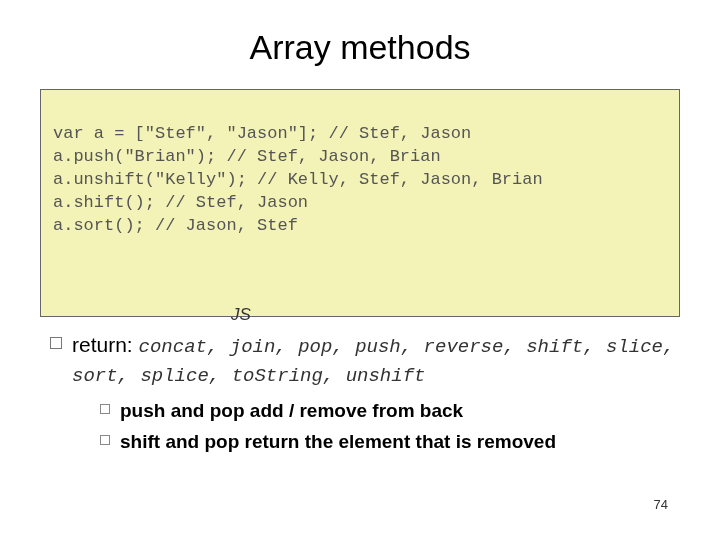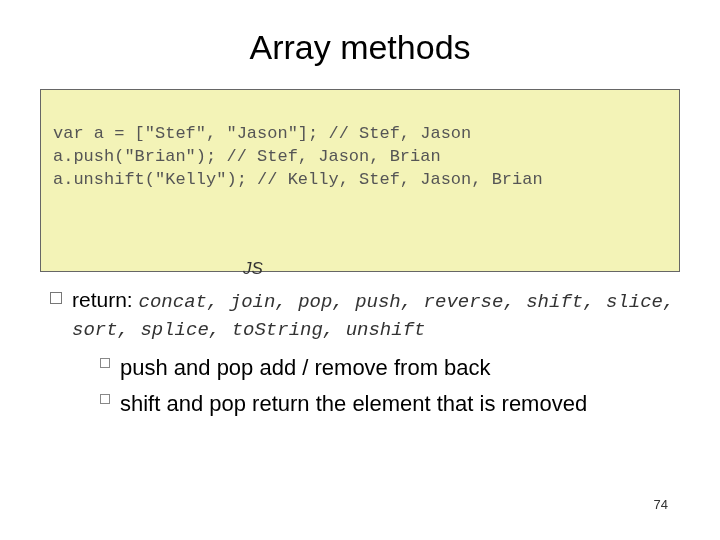--- a/index.html
+++ b/index.html
@@ -32,21 +32,21 @@
     font-family: "Courier New", Courier, monospace;
     font-size: 17px;
     line-height: 1.35;
     color: #555;
     white-space: pre;
     position: relative;
   }
   .badge {
     position: absolute;
     bottom: -10px;
-    left: 200px;
+    left: 188px;
     font-style: italic;
     font-family: Arial, Helvetica, sans-serif;
     font-size: 17px;
     color: #333;
     background: transparent;
     padding: 0 2px;
   }
   ul.bullets {
     list-style: none;
     padding: 0;
@@ -70,23 +70,24 @@
     background: #fff;
   }
   ul.sub {
     list-style: none;
     padding: 0;
     margin: 8px 0 0 26px;
   }
   ul.sub > li {
     position: relative;
     padding-left: 22px;
-    font-size: 22px;
+    font-size: 19px;
     line-height: 1.5;
     margin-bottom: 3px;
+    font-weight: bold;
   }
   ul.sub > li::before {
     content: "";
     position: absolute;
     left: 2px;
     top: 7px;
     width: 8px;
     height: 8px;
     border: 1px solid #888;
     background: #fff;
@@ -106,21 +107,21 @@
   }
   .codeline { display:block; }
 </style>
 </head>
 <body>
 
 <div class="slide">
   <div class="title">Array methods</div>
 
   <div class="codebox">
-<span class="codeline">var a = ["Stef", "Jason"]; // Stef, Jason</span><span class="codeline">a.push("Brian"); // Stef, Jason, Brian</span><span class="codeline">a.unshift("Kelly"); // Kelly, Stef, Jason, Brian</span>
+<span class="codeline">var a = ["Stef", "Jason"]; // Stef, Jason</span><span class="codeline">a.push("Brian"); // Stef, Jason, Brian</span><span class="codeline">a.unshift("Kelly"); // Kelly, Stef, Jason, Brian</span><span class="codeline">a.shift(); // Stef, Jason</span><span class="codeline">a.sort(); // Jason, Stef</span>
     <div class="badge">JS</div>
   </div>
 
   <ul class="bullets">
     <li>
       <span>return: </span><span class="mono">concat, join, pop, push, reverse, shift, slice, sort, splice, toString, unshift</span>
       <ul class="sub">
         <li><span>push and pop add / remove from back</span></li>
         <li><span>shift and pop return the element that is removed</span></li>
       </ul>

